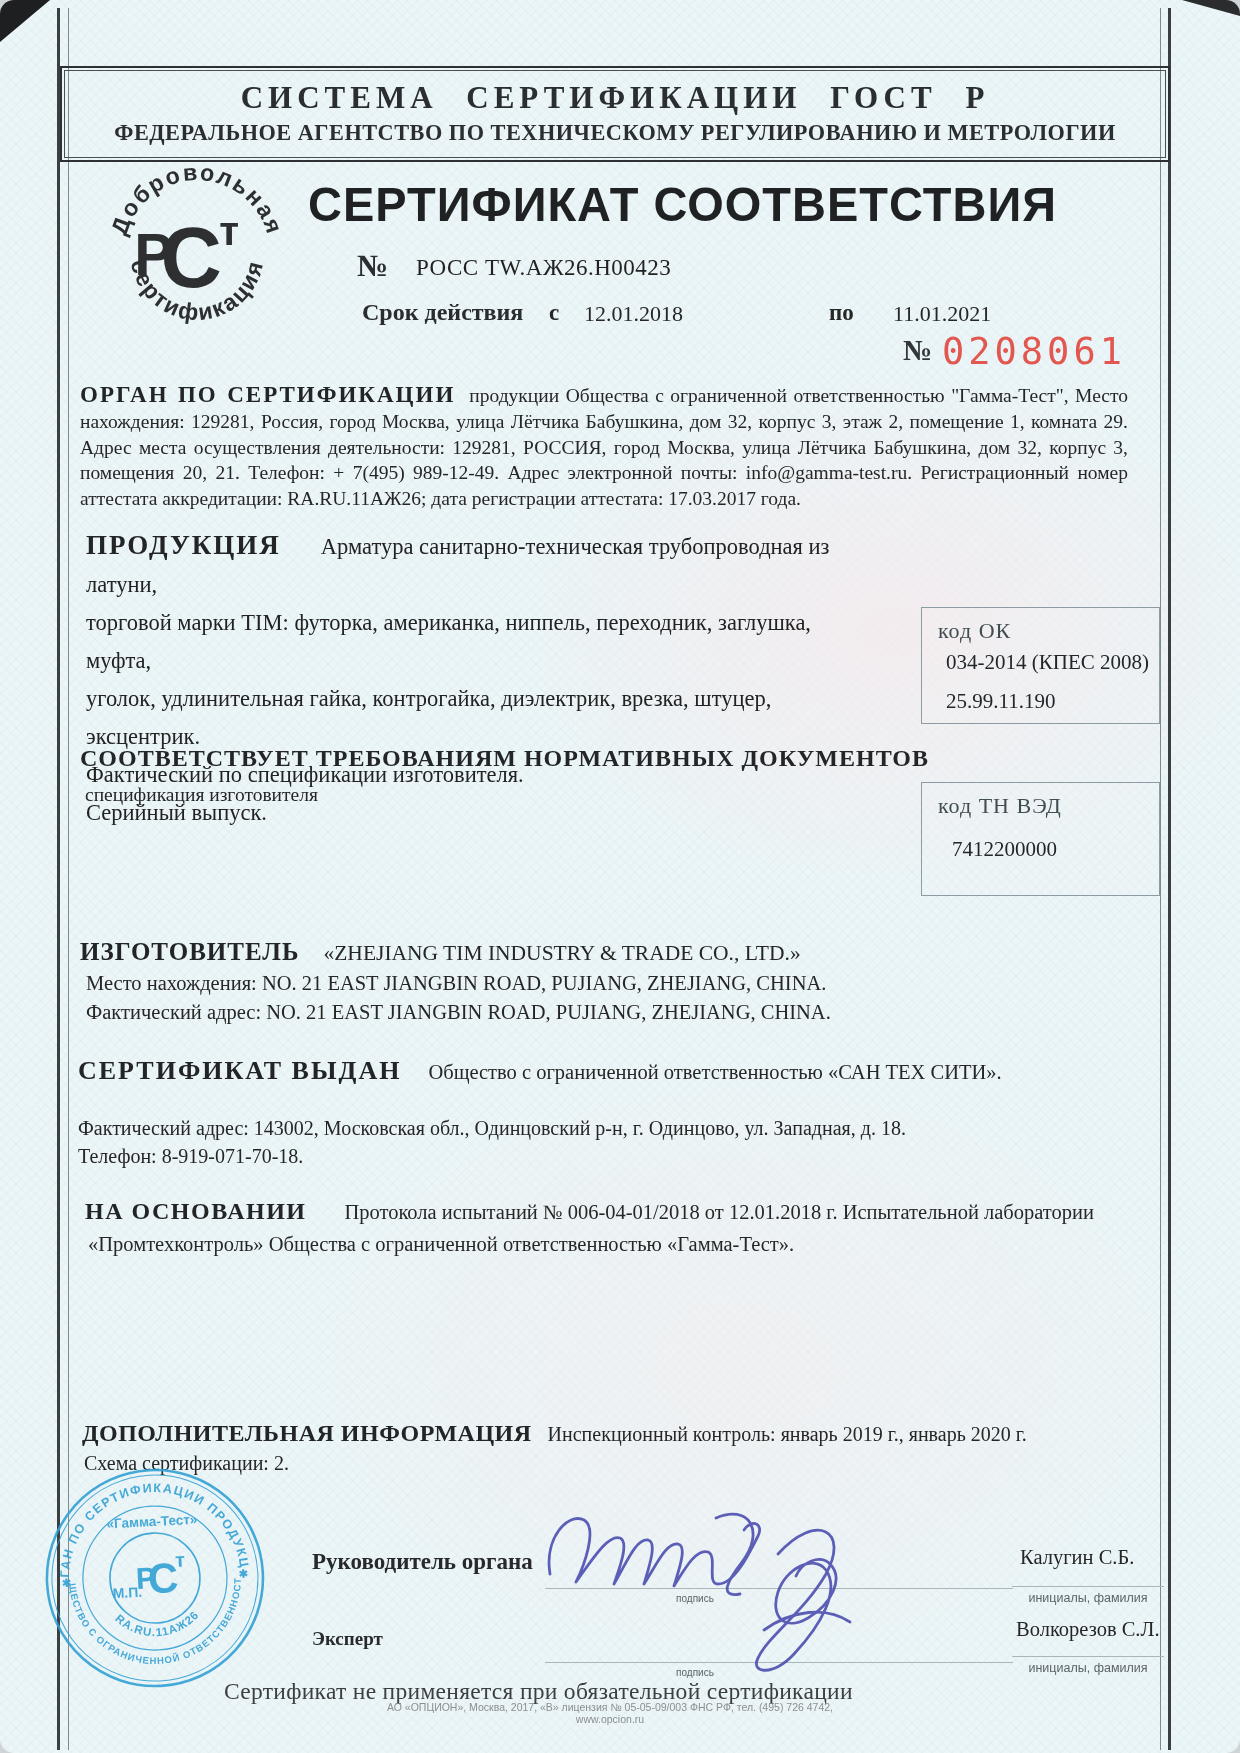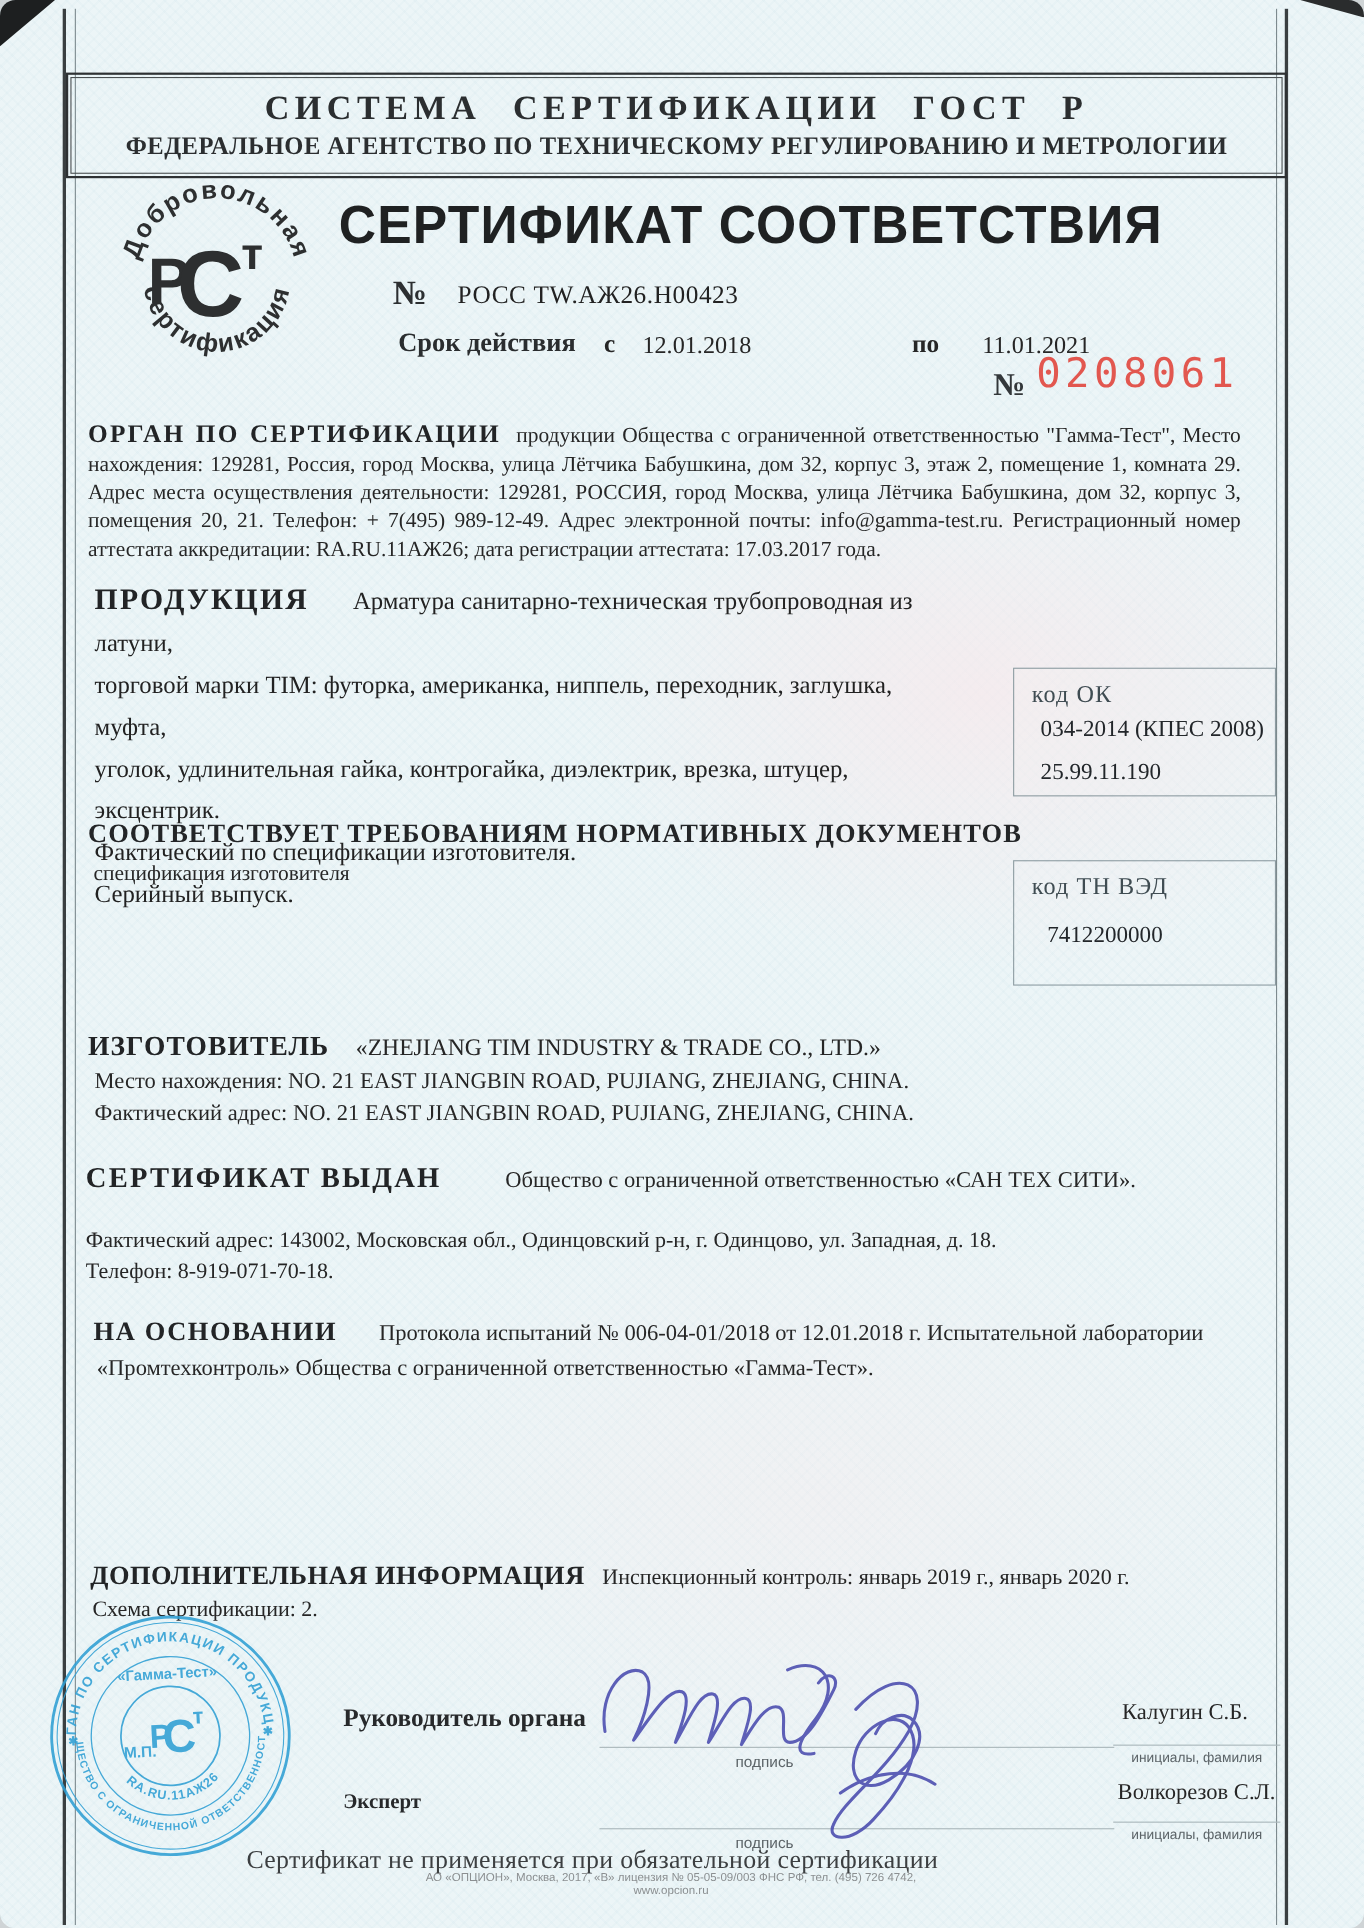--- a/index.html
+++ b/index.html
@@ -27,21 +27,21 @@
   .head-l2{position:absolute;left:0;top:52px;width:100%;text-align:center;font-weight:bold;font-size:23px;letter-spacing:.5px;transform:scaleX(.97);color:#2b2e30;}
   .doc-title{position:absolute;left:308px;top:176px;font-family:"Liberation Sans",sans-serif;font-weight:bold;font-size:47px;letter-spacing:1px;color:#1f2122;transform:scaleY(1.04);}
   .no-label{position:absolute;left:357px;top:248px;font-size:31px;font-weight:bold;color:#2c2f31;}
   .no-value{position:absolute;left:416px;top:255px;font-size:23px;letter-spacing:.5px;color:#222;}
   .val-label{position:absolute;left:362px;top:299px;font-size:24px;font-weight:bold;color:#2a2d2f;}
   .val-c{position:absolute;left:549px;top:300px;font-size:23px;font-weight:bold;}
   .val-from{position:absolute;left:584px;top:301px;font-size:22px;}
   .val-po{position:absolute;left:829px;top:300px;font-size:23px;font-weight:bold;}
   .val-to{position:absolute;left:893px;top:301px;font-size:22px;}
   .blank-no-label{position:absolute;left:903px;top:334px;font-size:29px;font-weight:bold;color:#33373a;}
-  .blank-no-value{position:absolute;left:942px;top:318px;font-family:"DejaVu Sans Mono",monospace;font-size:37px;color:#e2574f;letter-spacing:4px;}
+  .blank-no-value{position:absolute;left:942px;top:330px;font-family:"DejaVu Sans Mono",monospace;font-size:37px;color:#e2574f;letter-spacing:4px;}
   .sec-h{font-weight:bold;letter-spacing:1.5px;color:#222426;}
   .organ-para{position:absolute;left:80px;top:382px;width:1048px;font-size:19.5px;line-height:25.8px;text-align:justify;}
   .organ-para .sec-h{font-size:23px;letter-spacing:2px;}
   .organ-body{margin-left:14px;}
   .products{position:absolute;left:86px;top:526px;width:784px;font-size:22.5px;line-height:38px;color:#222;}
   .prod-h{font-size:27px;letter-spacing:2px;}
   .p-first{margin-left:40px;}
   .code-box{position:absolute;left:921px;width:237px;border:1px solid #8d9ca2;background:rgba(255,255,255,.06);}
   .code-box .lbl{font-size:22px;color:#3f4c52;letter-spacing:1px;padding:10px 0 0 16px;}
   .code-box .v{font-size:21px;color:#22262a;padding-left:24px;}
@@ -52,40 +52,40 @@
   .tnved-v1{margin-top:18px;padding-left:30px !important;}
   .conform-h{position:absolute;left:80px;top:745px;font-size:24px;font-weight:bold;letter-spacing:1px;color:#232527;}
   .conform-t{position:absolute;left:85px;top:784px;font-size:19.5px;}
   .manuf-l1{position:absolute;left:80px;top:938px;}
   .manuf-l1 .sec-h{font-size:25px;letter-spacing:1px;}
   .manuf-name{font-size:21.5px;margin-left:24px;font-weight:bold;font-weight:normal;}
   .manuf-l2{position:absolute;left:86px;top:972px;font-size:20.5px;}
   .manuf-l3{position:absolute;left:86px;top:1001px;font-size:20.5px;}
   .issued-l1{position:absolute;left:78px;top:1056px;}
   .issued-l1 .sec-h{font-size:26px;letter-spacing:2px;}
-  .issued-name{font-size:20.5px;margin-left:58px;}
+  .issued-name{font-size:20.5px;margin-left:27px;}
   .issued-l2{position:absolute;left:78px;top:1089px;font-size:20px;}
   .issued-l3{position:absolute;left:78px;top:1117px;font-size:20px;}
   .issued-l4{position:absolute;left:78px;top:1145px;font-size:20px;}
   .basis-l1{position:absolute;left:85px;top:1198px;}
   .basis-l1 .sec-h{font-size:24px;letter-spacing:1.5px;}
   .basis-t1{font-size:20.5px;margin-left:38px;}
   .basis-l2{position:absolute;left:88px;top:1233px;font-size:20.5px;}
   .addl-l1{position:absolute;left:82px;top:1420px;}
   .addl-l1 .sec-h{font-size:24px;letter-spacing:.5px;}
   .addl-t{font-size:20px;margin-left:16px;}
   .addl-l2{position:absolute;left:84px;top:1452px;font-size:20px;}
   .role1{position:absolute;left:312px;top:1549px;font-size:23px;font-weight:bold;color:#27292b;}
   .role2{position:absolute;left:312px;top:1628px;font-size:19px;font-weight:bold;color:#27292b;}
   .sig-line{position:absolute;border-bottom:1.5px solid #a9b6ba;}
   .sl1{left:545px;top:1560px;width:468px;height:28px;}
   .sl2{left:545px;top:1634px;width:468px;height:28px;}
   .nl1{left:1012px;top:1560px;width:152px;height:26px;}
   .nl2{left:1012px;top:1630px;width:152px;height:26px;}
-  .cap{position:absolute;font-family:"Liberation Sans",sans-serif;font-size:14px;color:#5c6468;}
+  .cap{position:absolute;font-family:"Liberation Sans",sans-serif;font-size:10px;color:#5c6468;}
   .cap-s1{left:545px;top:1593px;width:300px;text-align:center;}
   .cap-s2{left:545px;top:1667px;width:300px;text-align:center;}
   .cap-n1{left:1012px;top:1591px;width:152px;text-align:center;font-size:12.5px;}
   .cap-n2{left:1012px;top:1661px;width:152px;text-align:center;font-size:12.5px;}
   .name1{position:absolute;left:1020px;top:1546px;font-size:20.5px;}
   .name2{position:absolute;left:1016px;top:1618px;font-size:20.5px;}
   .footnote{position:absolute;left:224px;top:1678px;font-size:23.5px;color:#3c3f41;letter-spacing:.3px;}
   .footer{position:absolute;left:360px;top:1701px;width:500px;text-align:center;font-family:"Liberation Sans",sans-serif;font-size:10.5px;color:#8b8f91;}
   .rst-logo{position:absolute;left:106px;top:160px;width:182px;height:182px;}
   .stamp-wrap{position:absolute;left:42px;top:1460px;width:228px;height:238px;transform:rotate(-3deg);opacity:.88;}

